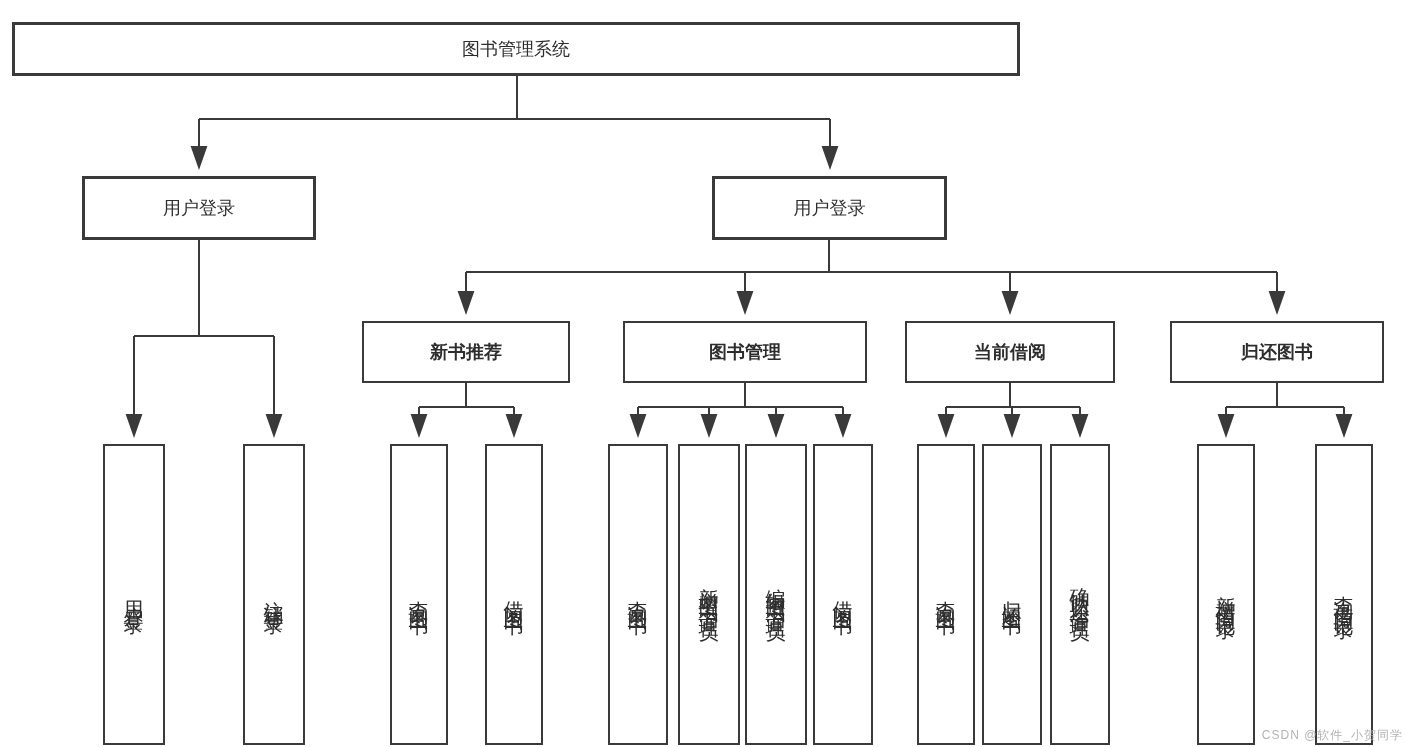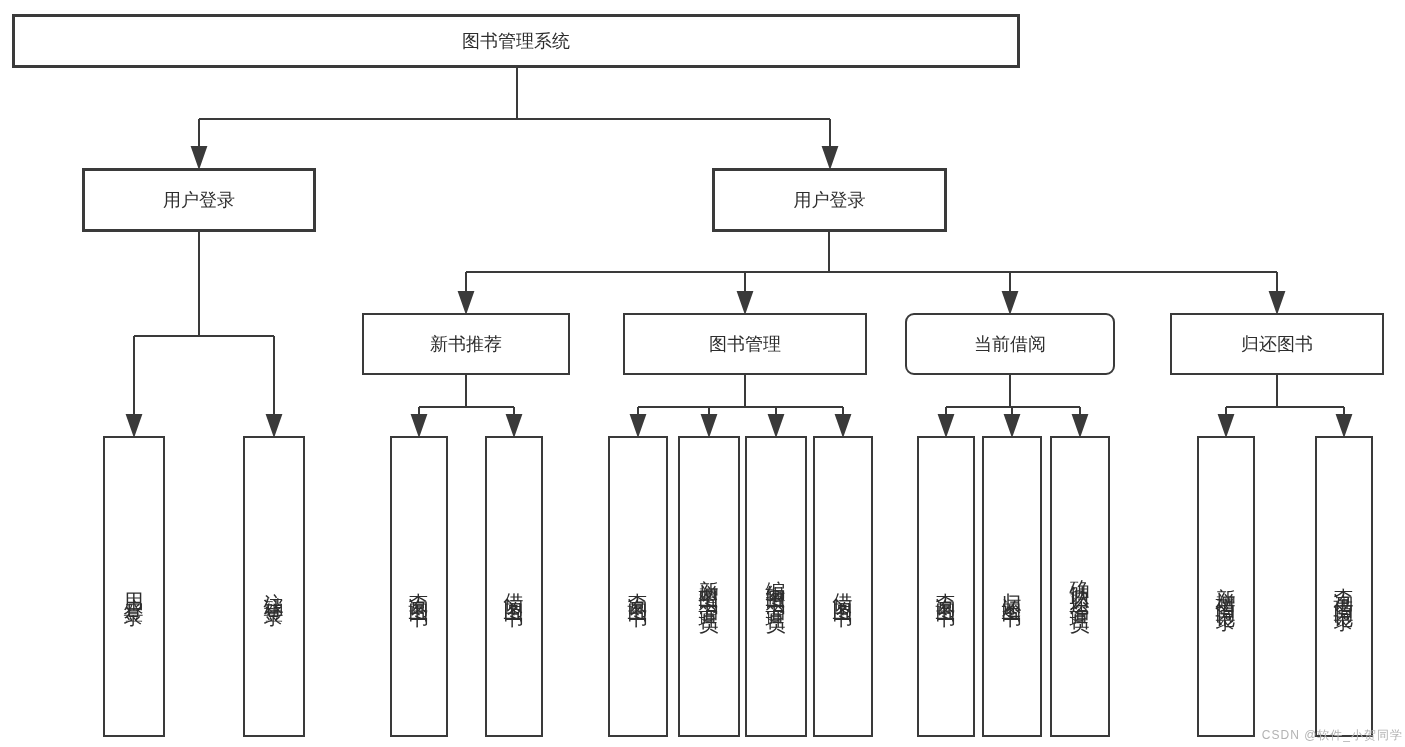--- a/index.html
+++ b/index.html
@@ -16,22 +16,23 @@
     box-sizing:border-box;
     background:#ffffff;
     border:3px solid #3a3a3a;
     display:flex;
     align-items:center;
     justify-content:center;
     font-size:18px;
     color:#2d2d2d;
     z-index:2;
     text-align:center;
+    margin-top:8px;
   }
-  .lvl3 { border-width:2px; }
+  .lvl3 { border-width:2px;font-weight:bold; }
   .vbox {
     border-width:2px;
     writing-mode:vertical-rl;
     text-orientation:mixed;
     font-size:20px;
     letter-spacing:5px;
     line-height:1.0;
   }
   #watermark {
     position:absolute;
@@ -124,21 +125,21 @@
     </g>
   </svg>
 
   <div class="box" style="left:12px; top:14px; width:1008px; height:54px;">图书管理系统</div>
 
   <div class="box" style="left:82px; top:168px; width:234px; height:64px;">用户登录</div>
   <div class="box" style="left:712px; top:168px; width:235px; height:64px;">用户登录</div>
 
   <div class="box lvl3" style="left:362px; top:313px; width:208px; height:62px;">新书推荐</div>
   <div class="box lvl3" style="left:623px; top:313px; width:244px; height:62px;">图书管理</div>
-  <div class="box lvl3" style="left:905px; top:313px; width:210px; height:62px;border-radius:9px;">当前借阅</div>
+  <div class="box lvl3" style="left:905px; top:313px; width:210px; height:62px;">当前借阅</div>
   <div class="box lvl3" style="left:1170px; top:313px; width:214px; height:62px;">归还图书</div>
 
   <div class="box vbox" style="left:103px; top:436px; width:62px; height:301px;">用户登录</div>
   <div class="box vbox" style="left:243px; top:436px; width:62px; height:301px;">注销登录</div>
 
   <div class="box vbox" style="left:390px; top:436px; width:58px; height:301px;">查询图书</div>
   <div class="box vbox" style="left:485px; top:436px; width:58px; height:301px;">借阅图书</div>
 
   <div class="box vbox" style="left:608px; top:436px; width:60px; height:301px;">查询图书</div>
   <div class="box vbox" style="left:678px; top:436px; width:62px; height:301px;">新增图书（管理员）</div>

